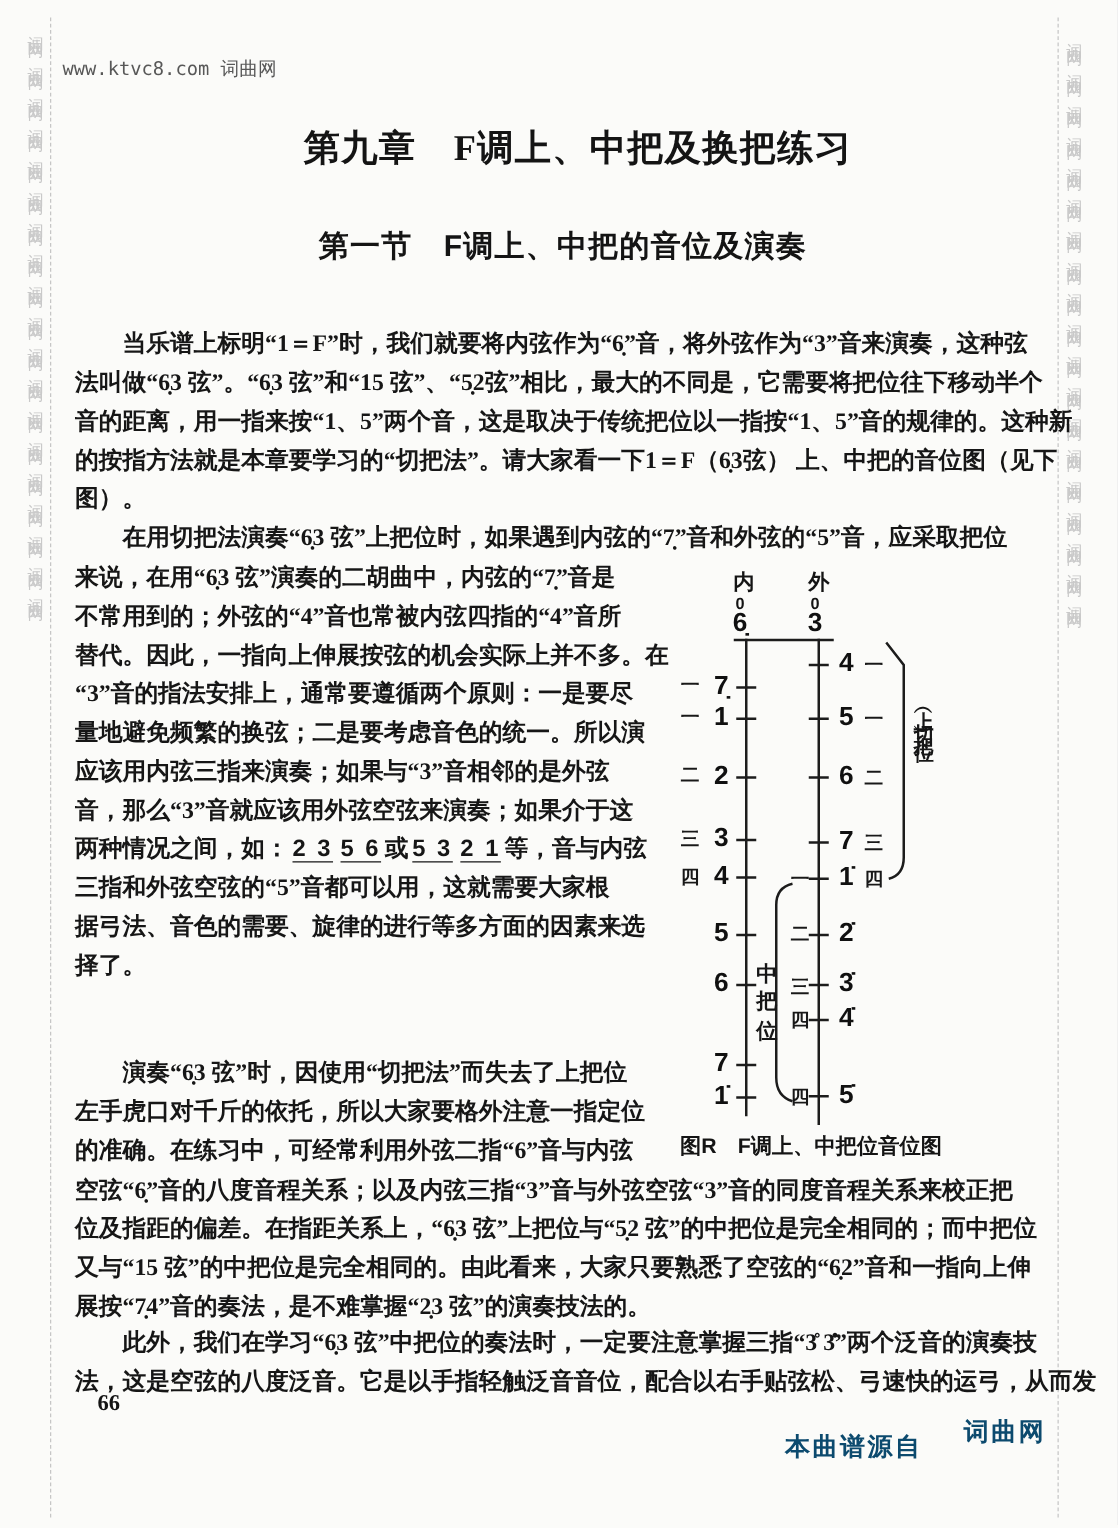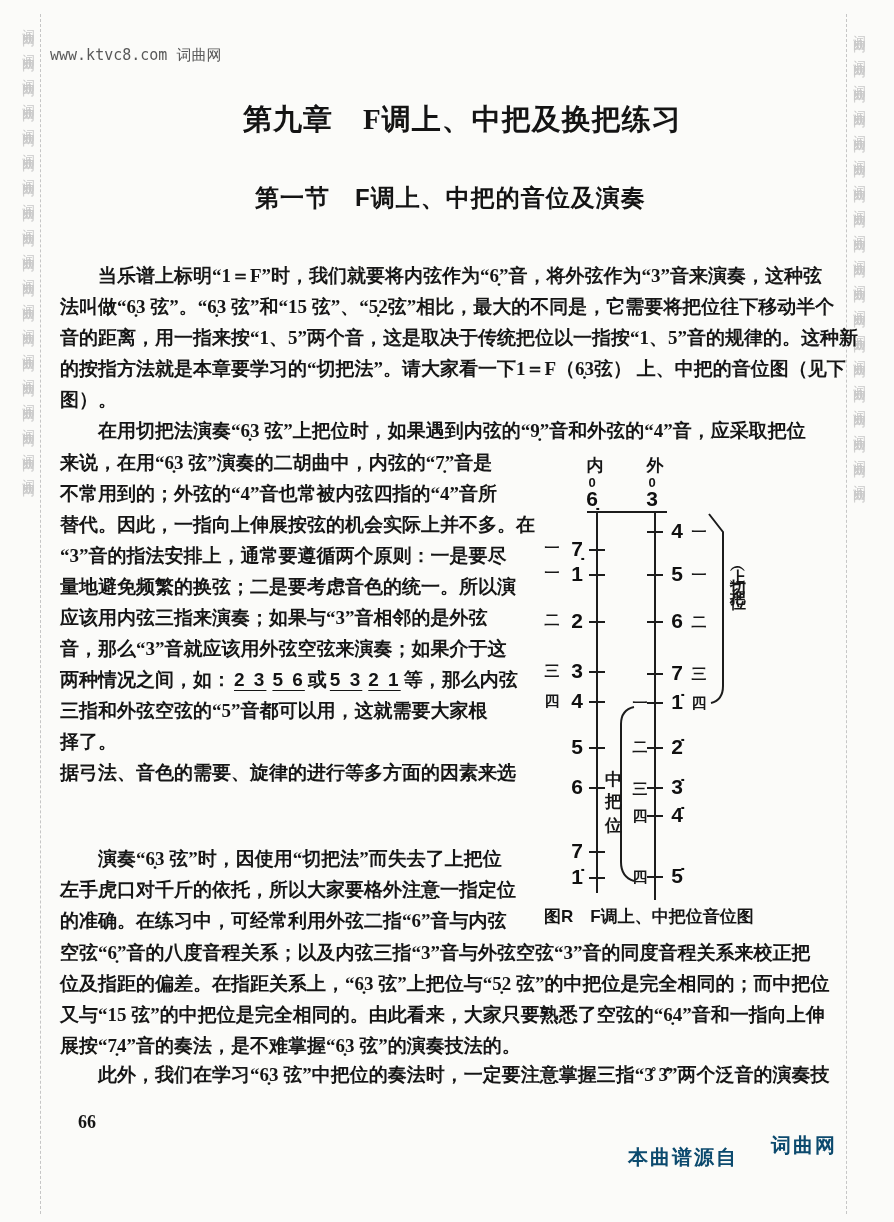--- a/index.html
+++ b/index.html
@@ -62,50 +62,51 @@
 
   <div class="block" style="top:260px">
     <div class="line ind">当乐谱上标明“1＝F”时，我们就要将内弦作为“6̣”音，将外弦作为“3”音来演奏，这种弦</div>
     <div class="line">法叫做“6̣3 弦”。“6̣3 弦”和“15 弦”、“5̣2弦”相比，最大的不同是，它需要将把位往下移动半个</div>
     <div class="line">音的距离，用一指来按“1、5”两个音，这是取决于传统把位以一指按“1、5”音的规律的。这种新</div>
     <div class="line">的按指方法就是本章要学习的“切把法”。请大家看一下1＝F（6̣3弦） 上、中把的音位图（见下</div>
     <div class="line">图）。</div>
   </div>
 
   <div class="block" style="top:415px">
-    <div class="line ind">在用切把法演奏“6̣3 弦”上把位时，如果遇到内弦的“9̣”音和外弦的“4”音，应采取把位</div>
+    <div class="line ind">在用切把法演奏“6̣3 弦”上把位时，如果遇到内弦的“7̣”音和外弦的“5”音，应采取把位</div>
   </div>
   <div class="block" style="top:447px;width:485px">
     <div class="line">来说，在用“6̣3 弦”演奏的二胡曲中，内弦的“7̣”音是</div>
     <div class="line">不常用到的；外弦的“4”音也常被内弦四指的“4”音所</div>
     <div class="line">替代。因此，一指向上伸展按弦的机会实际上并不多。在</div>
     <div class="line">“3”音的指法安排上，通常要遵循两个原则：一是要尽</div>
     <div class="line">量地避免频繁的换弦；二是要考虑音色的统一。所以演</div>
     <div class="line">应该用内弦三指来演奏；如果与“3”音相邻的是外弦</div>
     <div class="line">音，那么“3”音就应该用外弦空弦来演奏；如果介于这</div>
-    <div class="line"><span>两种情况之间，如：</span><span class="u">2 3</span><span class="u">5 6</span><span>或</span><span class="u">5 3</span><span class="u">2 1</span><span>等，那么内弦</span></div>
+    <div class="line"><span>两种情况之间，如：</span><span class="u">2 3</span><span class="u">5 6</span><span>或</span><span class="u">5 3</span><span class="u">2 1</span><span>等，音与内弦</span></div>
     <div class="line">三指和外弦空弦的“5”音都可以用，这就需要大家根</div>
+    <div class="line">据弓法、音色的需要、旋律的进行等多方面的因素来选</div>
     <div class="line">择了。</div>
-    <div class="line">据弓法、音色的需要、旋律的进行等多方面的因素来选</div>
   </div>
 
   <div class="block" style="top:843px;width:485px">
     <div class="line ind">演奏“6̣3 弦”时，因使用“切把法”而失去了上把位</div>
     <div class="line">左手虎口对千斤的依托，所以大家要格外注意一指定位</div>
     <div class="line">的准确。在练习中，可经常利用外弦二指“6”音与内弦</div>
   </div>
   <div class="block" style="top:937px">
     <div class="line">空弦“6̣”音的八度音程关系；以及内弦三指“3”音与外弦空弦“3”音的同度音程关系来校正把</div>
     <div class="line">位及指距的偏差。在指距关系上，“6̣3 弦”上把位与“5̣2 弦”的中把位是完全相同的；而中把位</div>
-    <div class="line">又与“15 弦”的中把位是完全相同的。由此看来，大家只要熟悉了空弦的“6̣4”音和一指向上伸</div>
-    <div class="line">展按“7̣4”音的奏法，是不难掌握“6̣3 弦”的演奏技法的。</div>
+    <div class="line">又与“15 弦”的中把位是完全相同的。由此看来，大家只要熟悉了空弦的“6̣2”音和一指向上伸</div>
+    <div class="line">展按“7̣4”音的奏法，是不难掌握“2̣3 弦”的演奏技法的。</div>
   </div>
 
   <div class="block" style="top:1059px">
     <div class="line ind">此外，我们在学习“6̣3 弦”中把位的奏法时，一定要注意掌握三指“3̊ 3̊̇”两个泛音的演奏技</div>
+    <div class="line">法，这是空弦的八度泛音。它是以手指轻触泛音音位，配合以右手贴弦松、弓速快的运弓，从而发</div>
   </div>
 
   <div class="fig">
 
     <div class="fhdr" style="left:44px;top:4px">内</div>
     <div class="fopen" style="left:41px;top:25px">0</div>
     <div class="fnote" style="left:39px;top:37px">6̣</div>
     <div class="fhdr" style="left:104px;top:4px">外</div>
     <div class="fopen" style="left:101px;top:25px">0</div>
     <div class="fnote" style="left:99px;top:37px">3</div>

